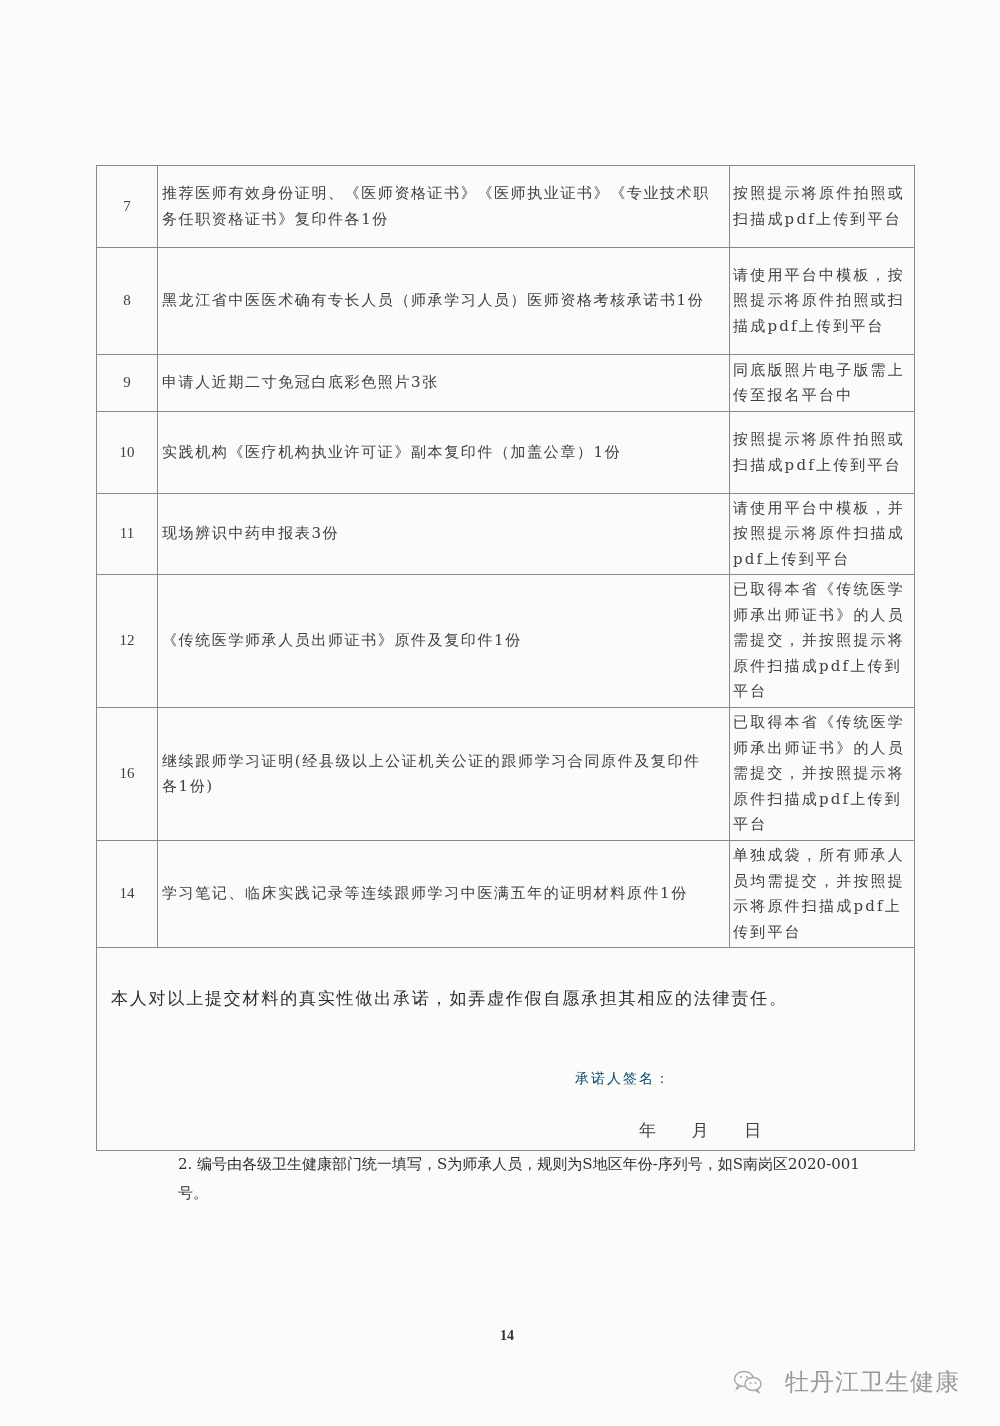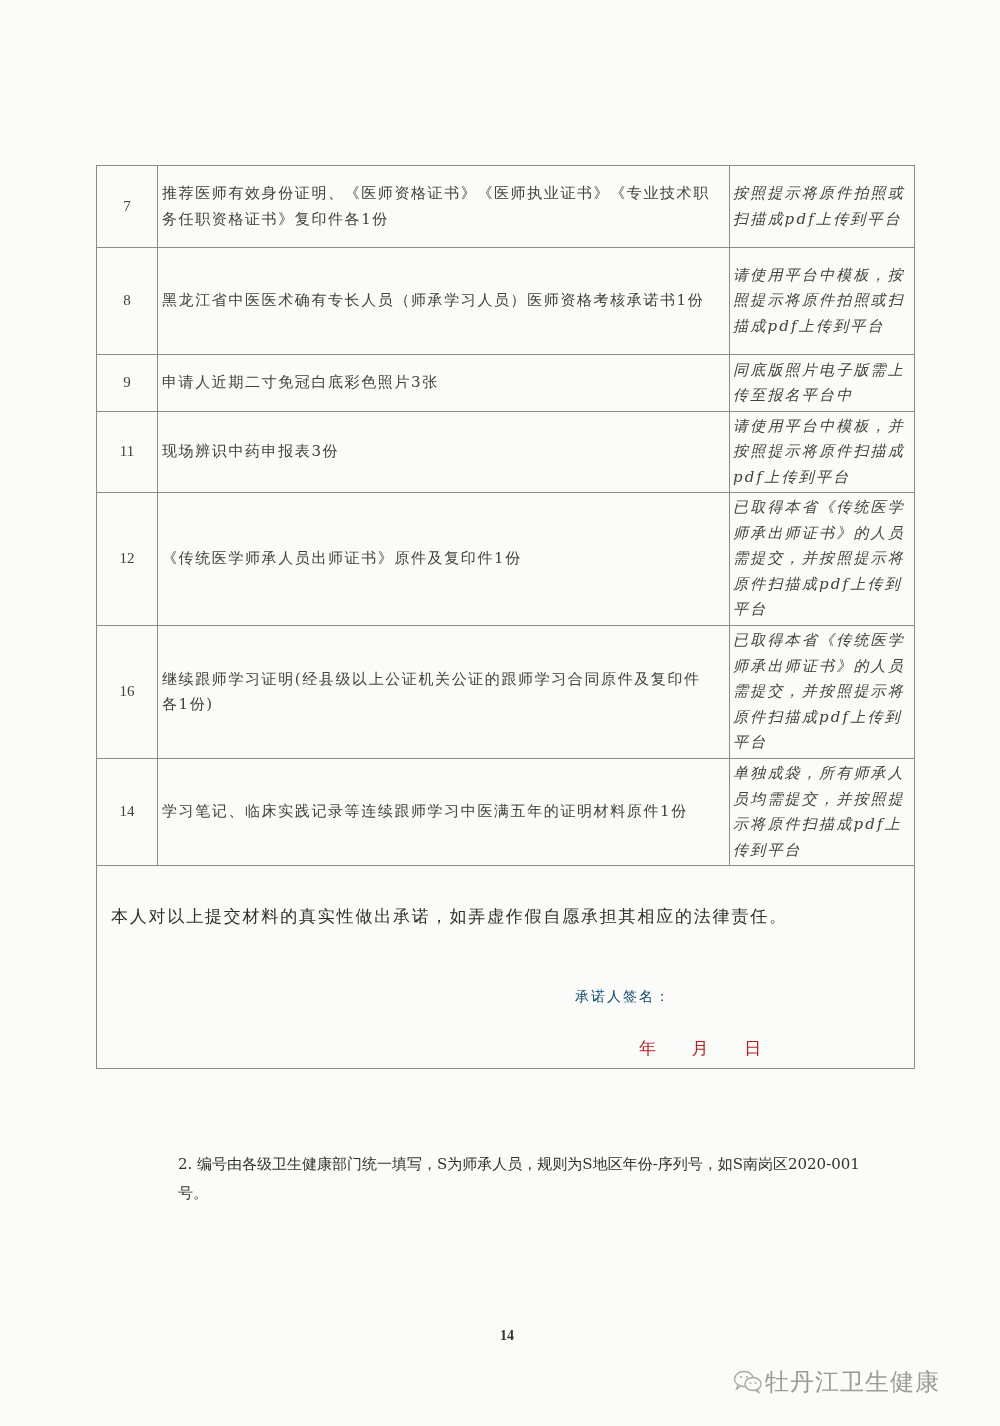--- a/index.html
+++ b/index.html
@@ -30,54 +30,54 @@
   .col-no { width: 61px; }
   .col-item { width: 572px; }
   .col-note { width: 185px; }
   td.no {
     text-align: center;
     font-family: "Liberation Serif", serif;
     font-size: 15px;
     letter-spacing: 0;
   }
   td.item { padding-left: 4px; padding-right: 14px; }
-  td.note { padding-left: 3px; padding-right: 1px; letter-spacing: 2.2px; font-style: italic; }
+  td.note { padding-left: 3px; padding-right: 1px; letter-spacing: 2.2px; }
   .declare-cell {
     position: relative;
     height: 202px;
   }
   .declare-text {
     position: absolute; left: 14px; top: 38px;
     font-size: 17px; letter-spacing: 1.8px; color: #2e2e2e;
   }
   .sign-label {
     position: absolute; left: 478px; top: 118px;
     font-size: 14px; letter-spacing: 2px; color: #0c4a6e;
   }
   .date-line {
     position: absolute; left: 542px; top: 170px;
-    font-size: 17px; color: #b91c1c;
+    font-size: 17px; color: #404040;
   }
   .date-line span { display: inline-block; }
   .date-line .gap1 { margin-left: 34px; }
   .date-line .gap2 { margin-left: 34px; }
   .notes {
     position: absolute; left: 122px; top: 1150px;
     font-size: 15px; line-height: 29px; color: #303030;
     font-family: "DejaVu Serif", "Liberation Serif", serif;
   }
   .notes .indent { padding-left: 56px; }
   .page-number {
     position: absolute; left: 500px; top: 1328px;
     font-family: "Liberation Serif", serif;
     font-size: 14px; font-weight: bold; color: #333;
   }
   .watermark {
     position: absolute; left: 733px; top: 1366px;
-    display: flex; align-items: center; gap: 2px;
+    display: flex; align-items: center; gap: 22px;
     color: #9a9a9a; font-size: 24px;
     font-family: "DejaVu Sans", sans-serif;
     letter-spacing: 1px;
   }
   .watermark svg { display: block; }
 </style>
 </head>
 <body>
 
 <table class="page-table">
@@ -94,20 +94,25 @@
     </tr>
     <tr style="height:107px">
       <td class="no">8</td>
       <td class="item">黑龙江省中医医术确有专长人员（师承学习人员）医师资格考核承诺书1份</td>
       <td class="note">请使用平台中模板，按照提示将原件拍照或扫描成pdf上传到平台</td>
     </tr>
     <tr style="height:57px">
       <td class="no">9</td>
       <td class="item">申请人近期二寸免冠白底彩色照片3张</td>
       <td class="note">同底版照片电子版需上传至报名平台中</td>
+    </tr>
+    <tr style="height:82px">
+      <td class="no">10</td>
+      <td class="item">实践机构《医疗机构执业许可证》副本复印件（加盖公章）1份</td>
+      <td class="note">按照提示将原件拍照或扫描成pdf上传到平台</td>
     </tr>
     <tr style="height:81px">
       <td class="no">11</td>
       <td class="item">现场辨识中药申报表3份</td>
       <td class="note">请使用平台中模板，并按照提示将原件扫描成pdf上传到平台</td>
     </tr>
     <tr style="height:133px">
       <td class="no">12</td>
       <td class="item">《传统医学师承人员出师证书》原件及复印件1份</td>
       <td class="note">已取得本省《传统医学师承出师证书》的人员需提交，并按照提示将原件扫描成pdf上传到平台</td>

